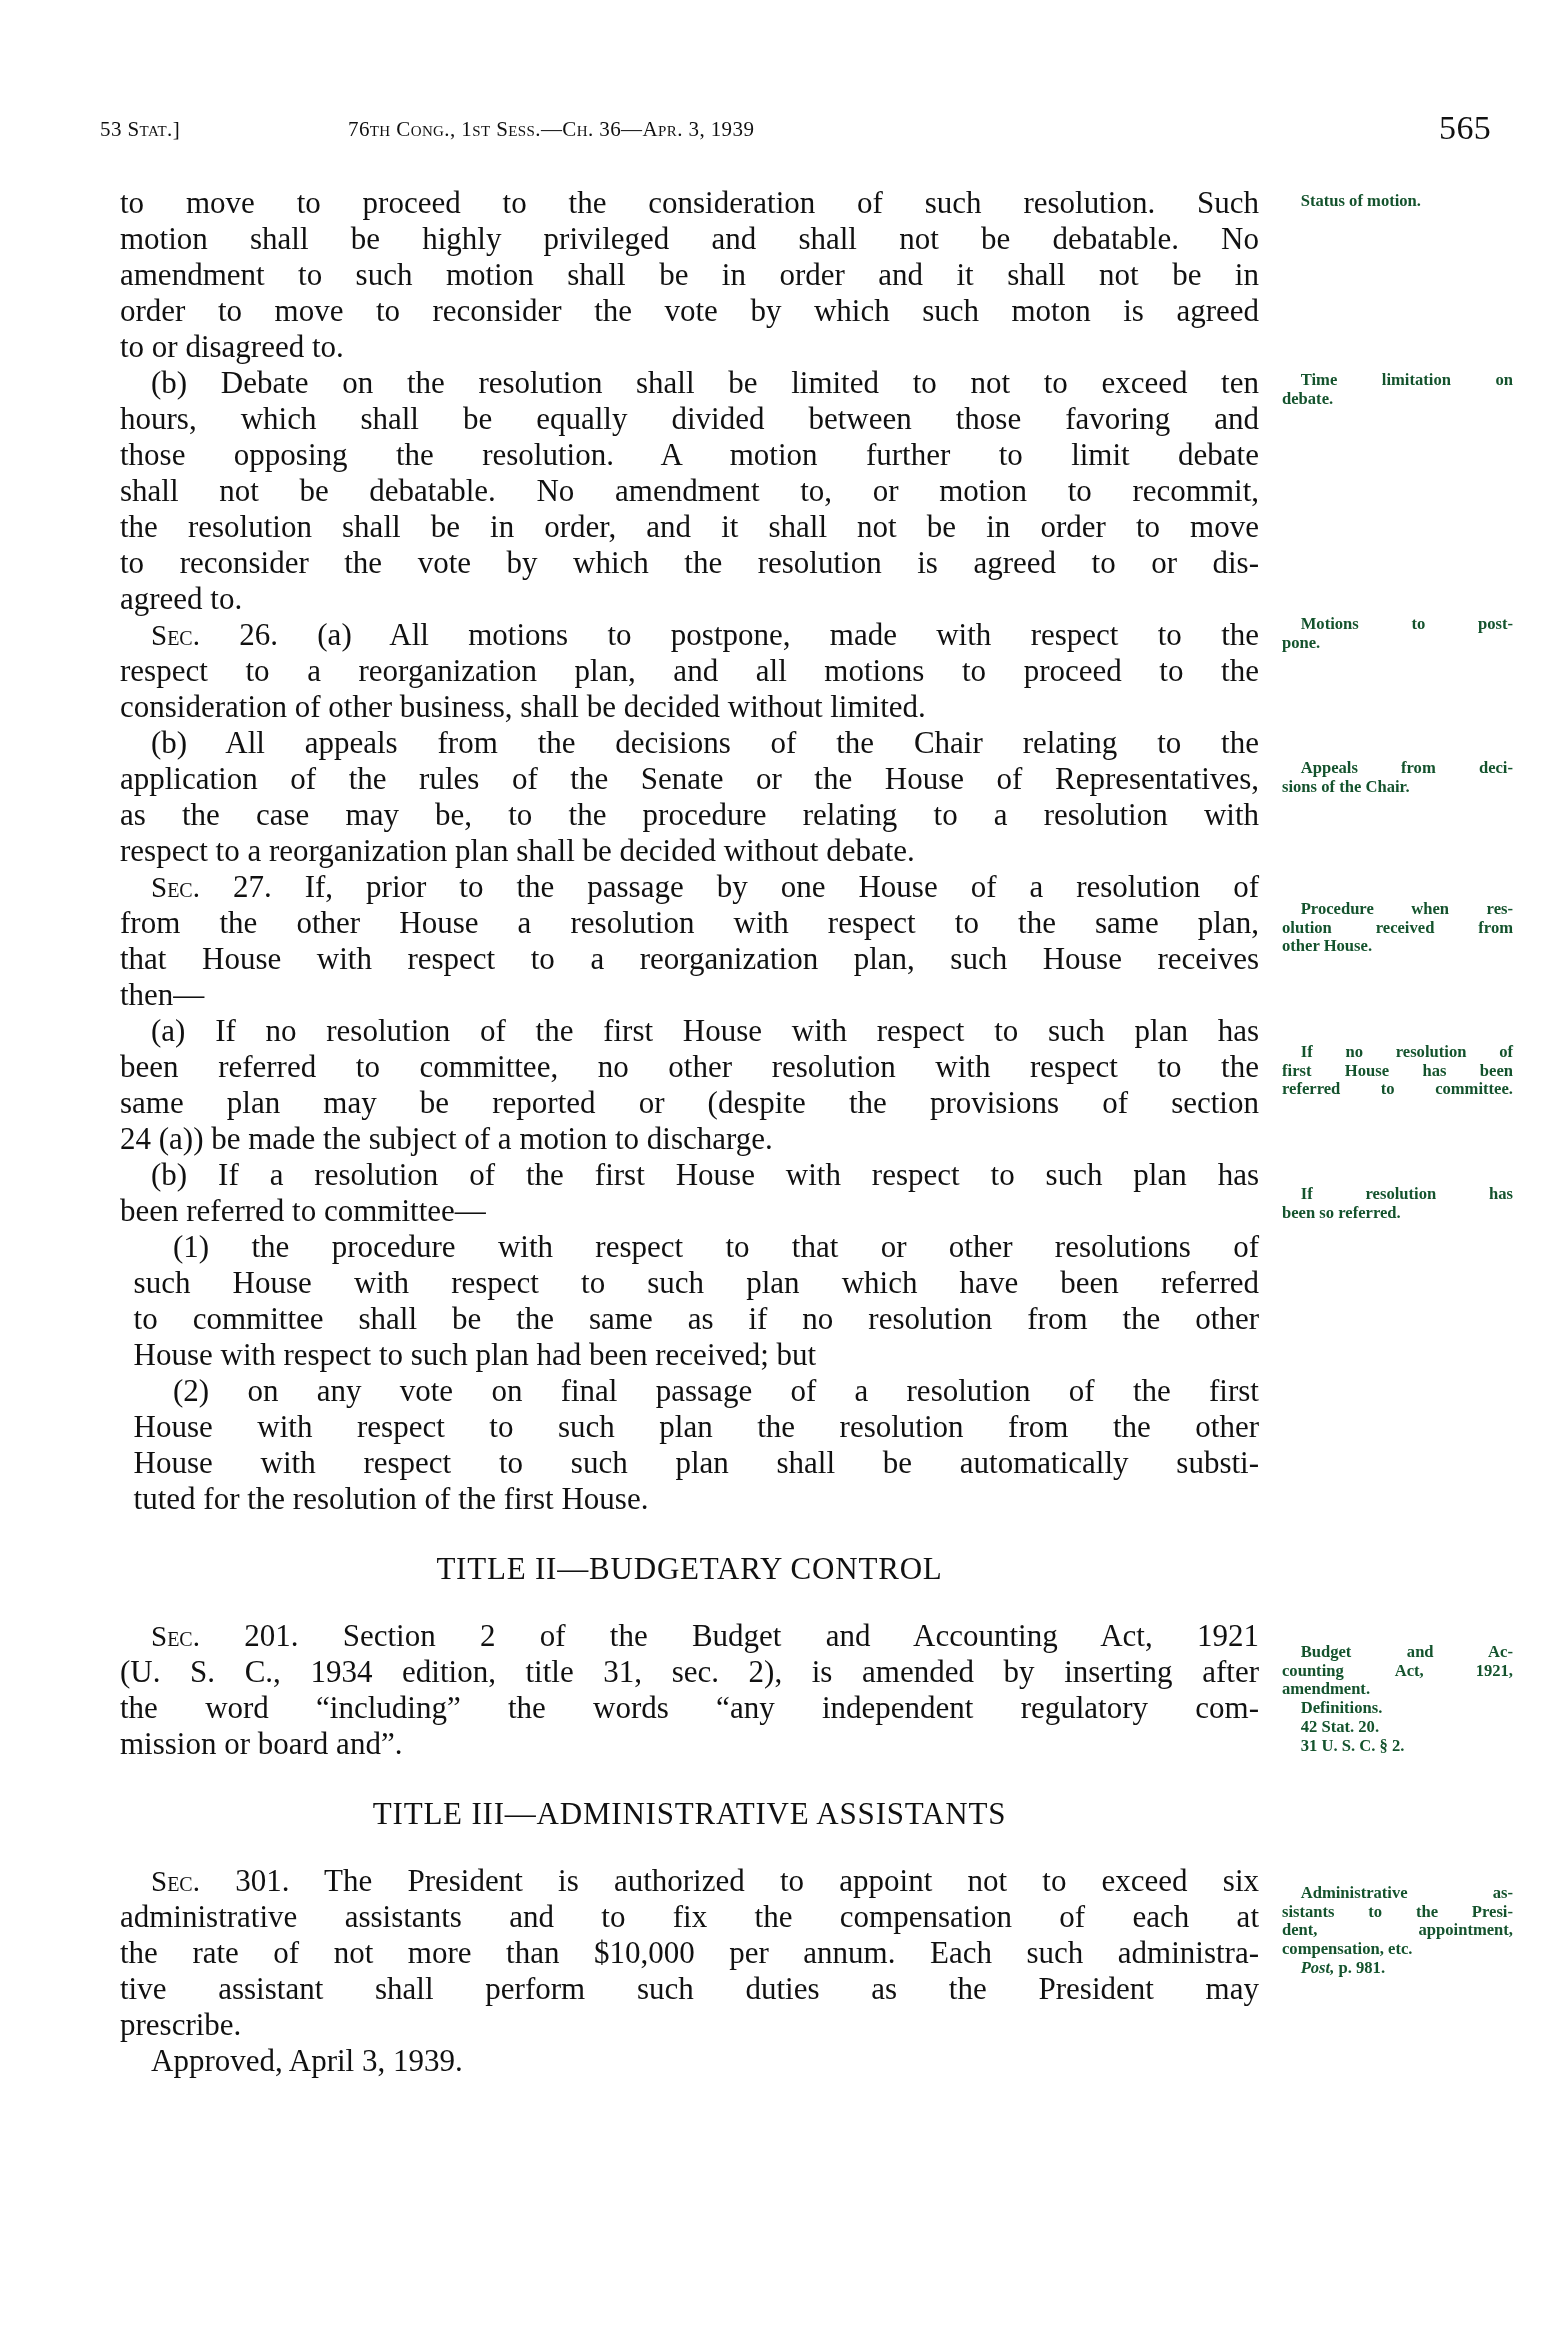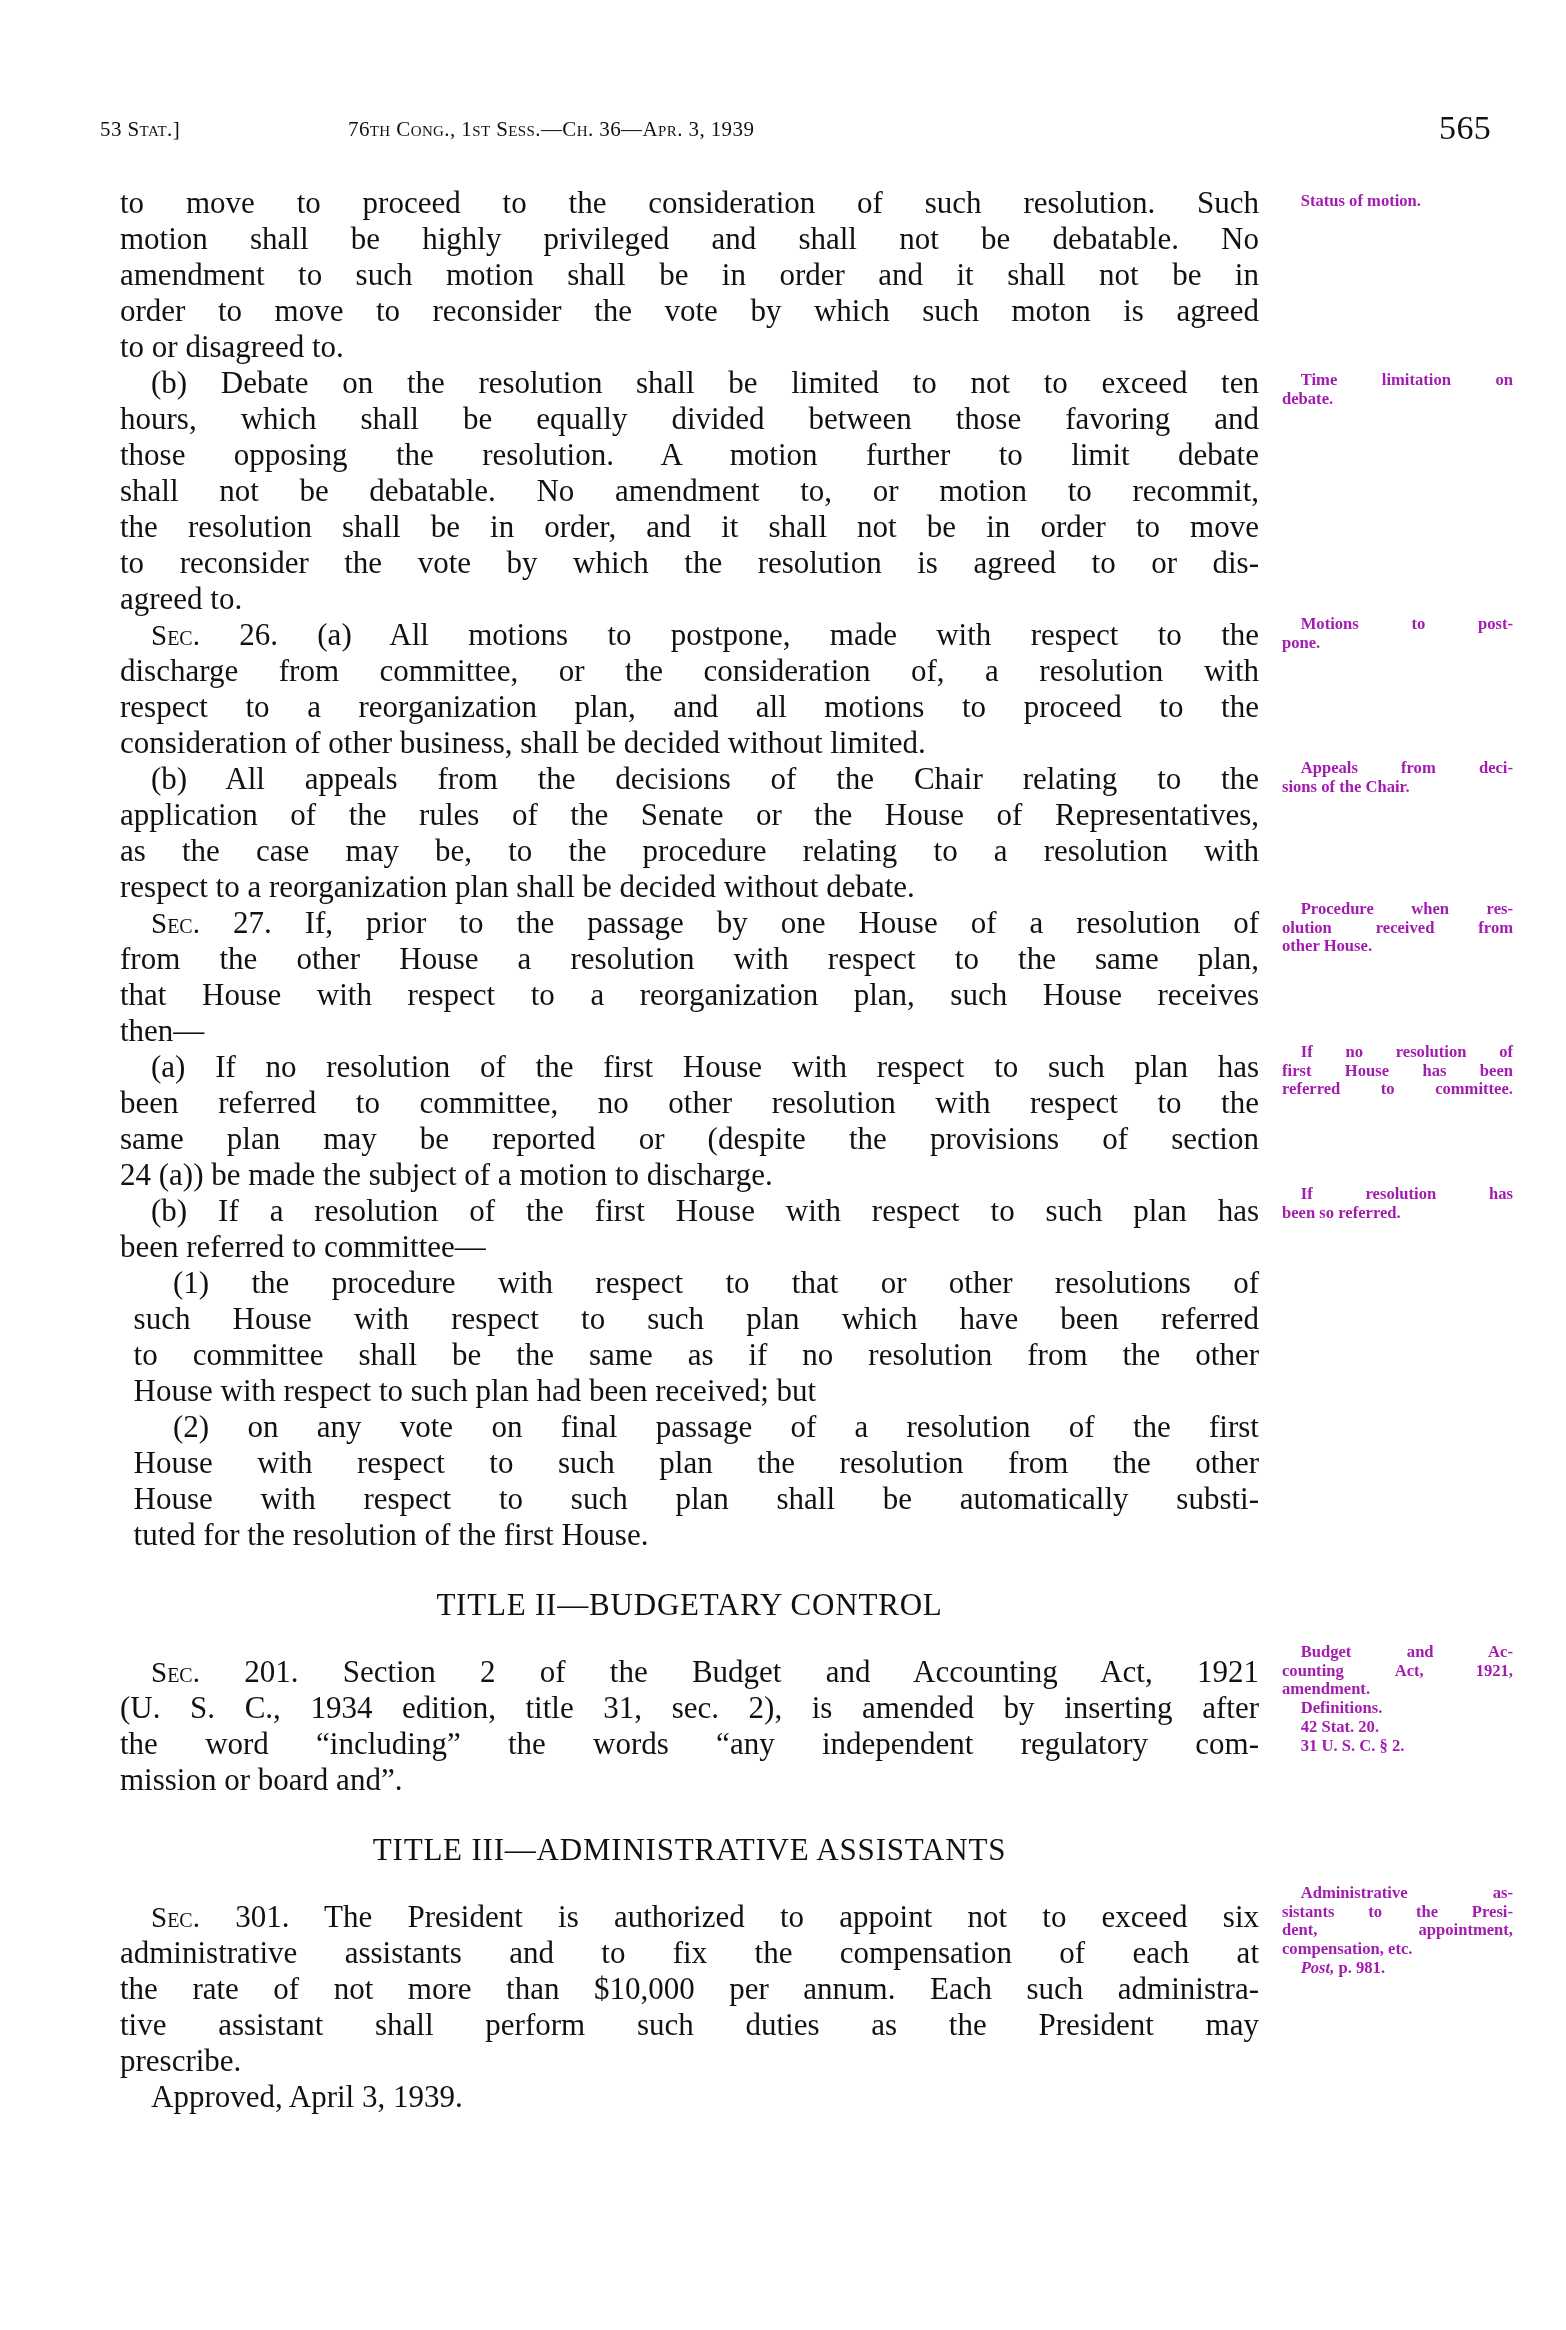--- a/index.html
+++ b/index.html
@@ -10,21 +10,21 @@
   #hdr-page { left:1439px; top:109px; font-size:34px; }
   #body { position:absolute; left:100px; top:185px; width:1139px;margin-left:20px; }
   .ln { display:block; height:36px; line-height:36px; font-size:31px; white-space:nowrap; text-align:justify; text-align-last:justify; overflow:visible; }
   .ln.last { text-align:left; text-align-last:left; }
   .ln.ind { padding-left:31px; }
   .ln.ind2 { padding-left:53px; }
   .ln.sub { padding-left:13.6px; }
   .sec-sc { font-size:29px; }
   .title { display:block; text-align:center; font-size:31px; line-height:36px; letter-spacing:0.8px; }
   .gap { display:block; }
-  .mn { position:absolute; left:1282px; width:231px; font-size:16.6px; line-height:18.7px; font-weight:bold; color:#a21caf; }
+  .mn { position:absolute; left:1282px; width:231px; font-size:16.6px; line-height:18.7px; font-weight:bold; color:#14532d; }
   .mn .l { display:block; text-align:justify; text-align-last:justify; white-space:nowrap; }
   .mn .l.first { padding-left:18.7px; }
   .mn .l.last { text-align-last:left; }
   .mn i { font-style:italic; }
 </style>
 </head>
 <body>
 
 <div class="hdr" id="hdr-left"><span>53</span> <span style="font-variant:small-caps;">Stat.]</span></div>
 <div class="hdr" id="hdr-center" style="font-variant:small-caps;">76th Cong., 1st Sess.—Ch. 36—Apr. 3, 1939</div>
@@ -37,21 +37,20 @@
   <span class="ln">order to move to reconsider the vote by which such moton is agreed</span>
   <span class="ln last">to or disagreed to.</span>
   <span class="ln ind">(b) Debate on the resolution shall be limited to not to exceed ten</span>
   <span class="ln">hours, which shall be equally divided between those favoring and</span>
   <span class="ln">those opposing the resolution.  A motion further to limit debate</span>
   <span class="ln">shall not be debatable.  No amendment to, or motion to recommit,</span>
   <span class="ln">the resolution shall be in order, and it shall not be in order to move</span>
   <span class="ln">to reconsider the vote by which the resolution is agreed to or dis-</span>
   <span class="ln last">agreed to.</span>
   <span class="ln ind"><span class="sec-sc" style="font-variant:small-caps;">Sec.</span> <span>26. (a) All motions to postpone, made with respect to the</span></span>
-  <span class="ln">discharge from committee, or the consideration of, a resolution with</span>
   <span class="ln">respect to a reorganization plan, and all motions to proceed to the</span>
   <span class="ln last">consideration of other business, shall be decided without limited.</span>
   <span class="ln ind">(b) All appeals from the decisions of the Chair relating to the</span>
   <span class="ln">application of the rules of the Senate or the House of Representatives,</span>
   <span class="ln">as the case may be, to the procedure relating to a resolution with</span>
   <span class="ln last">respect to a reorganization plan shall be decided without debate.</span>
   <span class="ln ind"><span class="sec-sc" style="font-variant:small-caps;">Sec.</span> <span>27. If, prior to the passage by one House of a resolution of</span></span>
   <span class="ln">from the other House a resolution with respect to the same plan,</span>
   <span class="ln">that House with respect to a reorganization plan, such House receives</span>
   <span class="ln last">then—</span>

